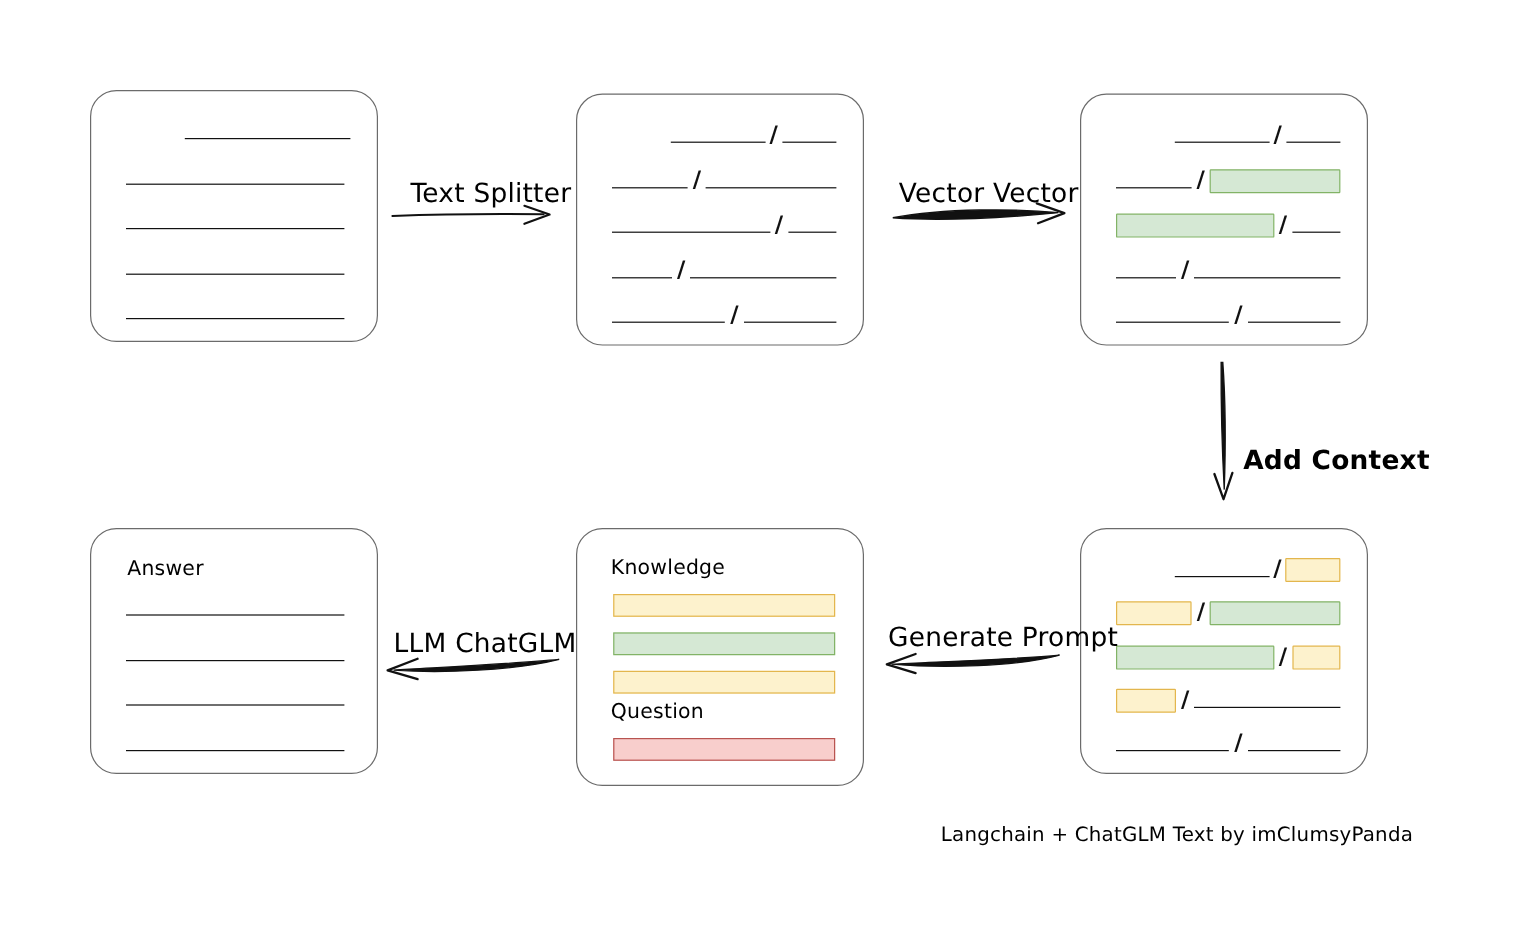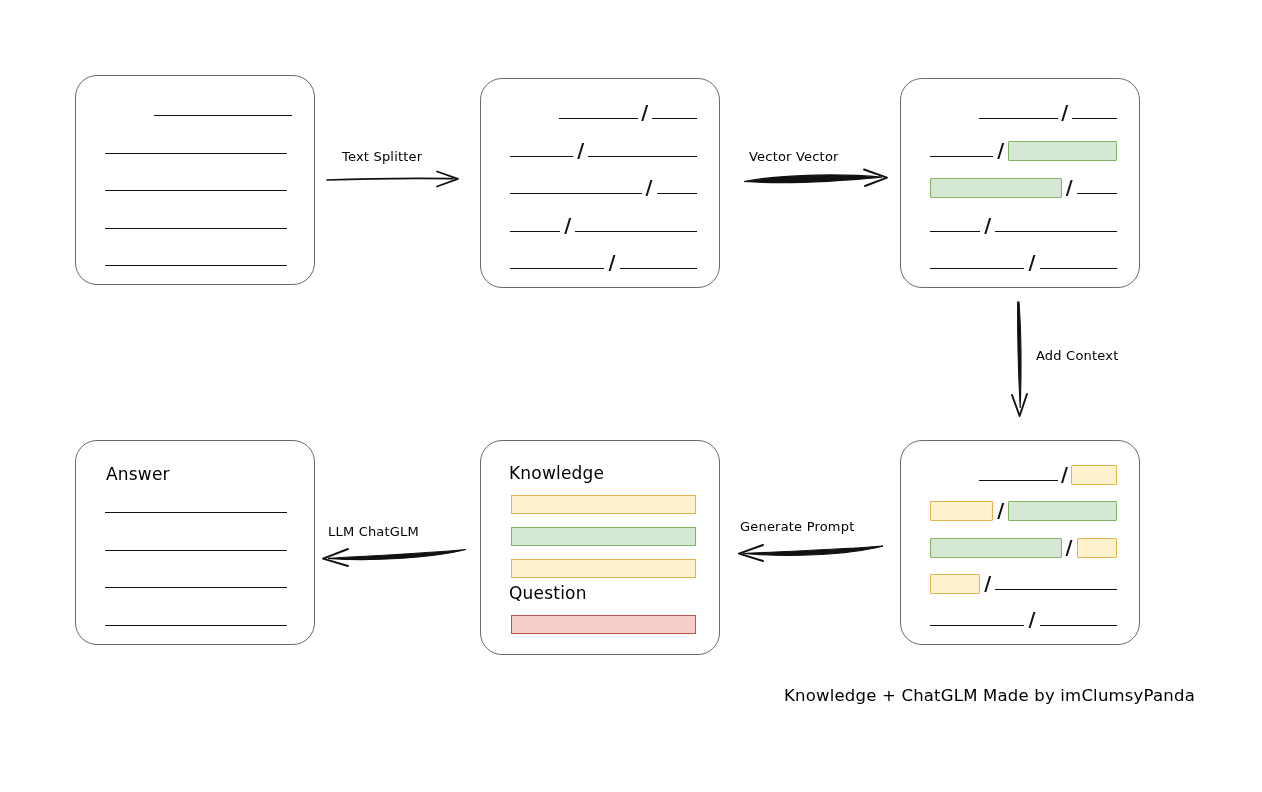--- a/index.html
+++ b/index.html
@@ -83,21 +83,21 @@
     border:1.3px solid #000;
     box-sizing:border-box;
   }
   .bar.green{background:#d5e8d4;border-color:#82b366;}
   .bar.yellow{background:#fdf2cd;border-color:#e3b64d;}
   .bar.red{background:#f8cecc;border-color:#b85450;}
 
   
   .arrow-label{
     position:absolute;
-    font-size:13px;
+    font-size:22px;
     color:#000;
     white-space:nowrap;
     letter-spacing:.2px;
   }
 
   
   .footer{
     position:absolute;
     font-size:16.5px;
     color:#000;
@@ -263,17 +263,17 @@
     <svg width="152" height="40" class="arrow" style="left: 737px; top: 530px;">
       <path d="M146,16 C110,25.6 48,27.2 6,23.5 C48,21.4 110,19.2 146,16 Z" fill="#111" stroke="#111" stroke-width="1.1"></path>
       <path d="M26,15 L2,23.6 L26,31" fill="none" stroke="#111" stroke-width="1.9" stroke-linejoin="round" stroke-linecap="round"></path>
     </svg>
     <svg width="150" height="40" class="arrow" style="left: 320px; top: 535px;">
       <path d="M146,14.5 C110,23.6 48,26.4 8,23.4 C48,21 110,18 146,14.5 Z" fill="#111" stroke="#111" stroke-width="1.1"></path>
       <path d="M28,14 L3,23.6 L28,31" fill="none" stroke="#111" stroke-width="1.9" stroke-linejoin="round" stroke-linecap="round"></path>
     </svg>
     <div class="arrow-label" style="left: 342px; top: 149px;">Text Splitter</div>
     <div class="arrow-label" style="left: 749px; top: 149px;">Vector Vector</div>
-    <div class="arrow-label" style="left: 1036px; top: 348px;">Add Context</div>
+    <div class="arrow-label" style="left: 1036px; top: 372px; font-weight: bold;">Add Context</div>
     <div class="arrow-label" style="left: 740px; top: 519px; text-align: right;">Generate Prompt</div>
     <div class="arrow-label" style="left: 328px; top: 524px;">LLM ChatGLM</div>
-    <div class="footer" style="left: 784px; top: 686px;">Knowledge + ChatGLM Made by imClumsyPanda</div>
+    <div class="footer" style="left: 784px; top: 686px;">Langchain + ChatGLM Text by imClumsyPanda</div>
   </div>
 
 </body></html>

